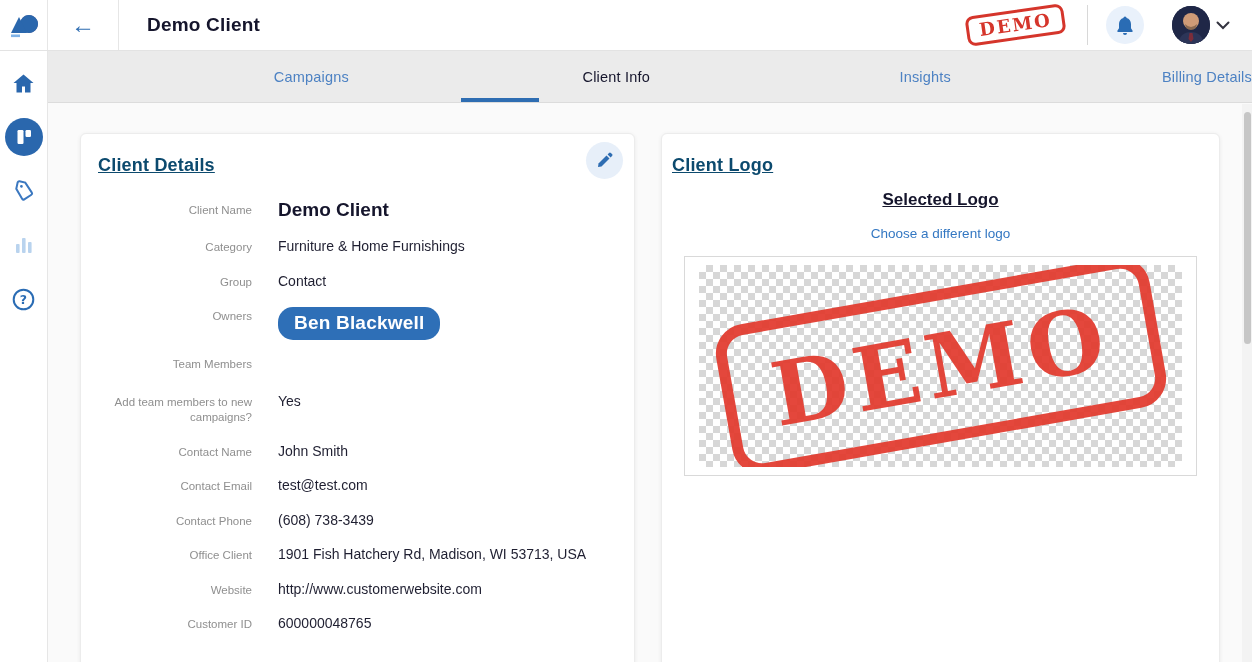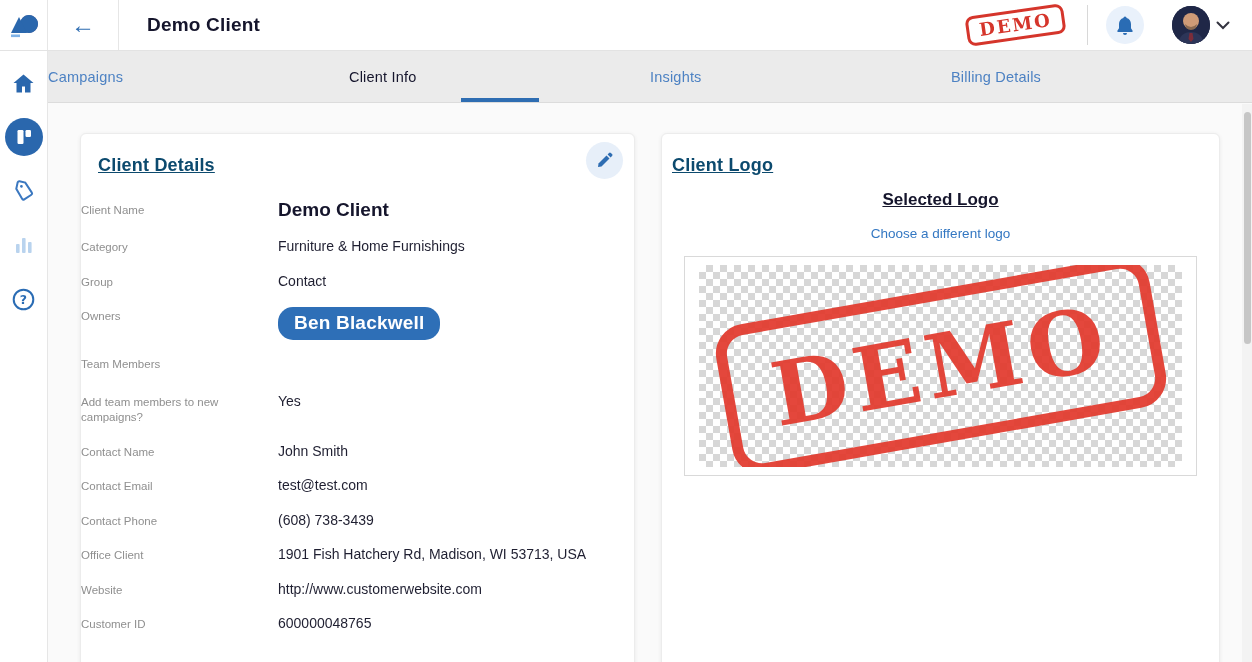--- a/index.html
+++ b/index.html
@@ -40,21 +40,21 @@
     align-items:center; padding-top:13px; z-index:4;
   }
   .side-item { width:38px; height:38px; display:flex; align-items:center;
     justify-content:center; margin-bottom:16px; cursor:pointer; border-radius:50%; }
   .side-item.active { background:#2a67ad; }
   
   .tabbar {
     position:absolute; top:51px; left:48px; right:0; height:52px;
     background:#ebebeb; border-bottom:1px solid #dcdcdc; display:flex; z-index:3;
   }
-  .tab { flex:1; display:flex; align-items:center; justify-content:flex-start;
+  .tab { flex:1; display:flex; align-items:center; justify-content:flex-end;
     position:relative; cursor:pointer; font-size:14.5px; color:#4d82c3; letter-spacing:.2px; }
   .tab.active { color:#15152c; font-weight:500; }
   .tab.active .underline {
     position:absolute; bottom:0; left:50%; transform:translateX(-50%);
     width:78px; height:4px; background:#2e6db2;
   }
   
   .content { position:absolute; top:104px; left:48px; right:0; bottom:0; background:#fafafa; }
   .card {
     position:absolute; background:#fff; border:1px solid #ececec; border-radius:6px;
@@ -64,21 +64,21 @@
   .card-logo    { left:613px; top:29px; width:559px; height:610px; }
   .card-title { font-size:18px; font-weight:700; color:#0c4a6e; letter-spacing:.2px;text-decoration:underline; }
   .card-details .card-title { margin:21px 0 0 17px; }
   .card-logo .card-title { margin:21px 0 0 10px; }
   .edit-btn { position:absolute; top:8px; right:11px; width:37px; height:37px;
     border-radius:50%; background:#e7eff9; display:flex; align-items:center;
     justify-content:center; cursor:pointer; }
   
   .rows { margin-top:23px; }
   .dr { display:flex; margin-bottom:15px; }
-  .dl { width:197px; flex:none; text-align:left; padding-right:19px;
+  .dl { width:197px; flex:none; text-align:right; padding-right:26px;
     color:#8f8f8f; font-size:11.5px; line-height:1.35; padding-top:4px; }
   .dv { font-size:14px; font-weight:500; color:#1f1f31; padding-top:2px; max-width:340px; }
   .dv.title { font-size:19px; font-weight:600; color:#15152c; padding-top:0; }
   .dr.has-chip { margin-bottom:13px; }
   .chip { display:inline-block; background:#2e6fb7; color:#fff; font-size:19px;
     font-weight:700; padding:5px 16px 6px; border-radius:15px; letter-spacing:.2px; cursor:pointer; }
   .dr.row-empty { margin-bottom:18px; }
   
   .sel-heading { text-align:center; font-size:17px; font-weight:600; color:#15152c; margin-top:14px;text-decoration:underline; }
   .choose-link { text-align:center; font-size:13.5px; color:#3377c2; margin-top:16px; cursor:pointer; }

